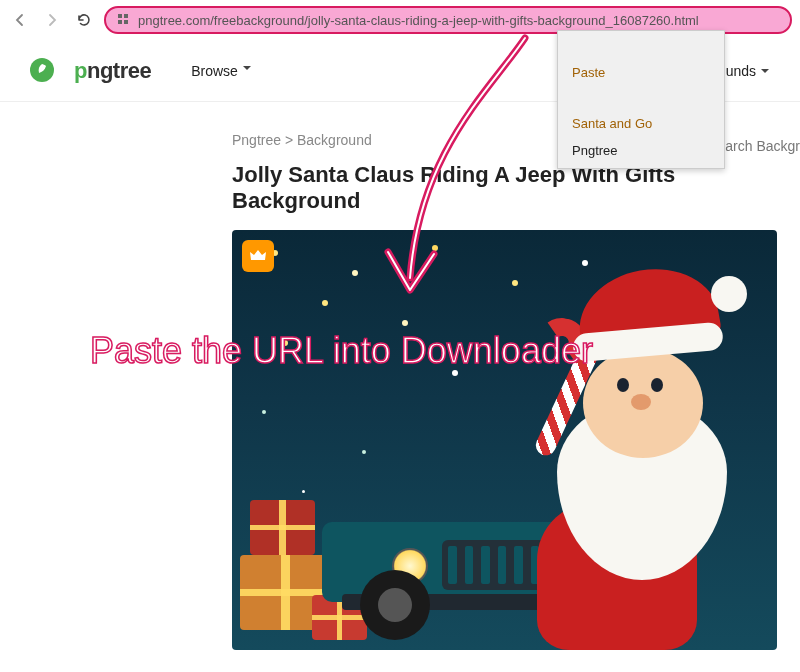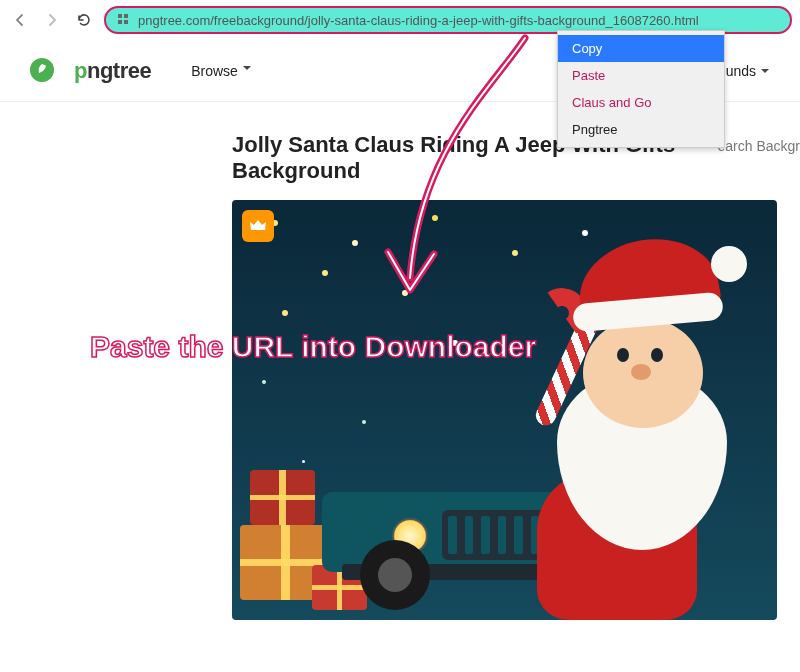--- a/index.html
+++ b/index.html
@@ -1,46 +1,46 @@
 <!DOCTYPE html>
 <html><head>
 <meta charset="utf-8">
 <style>
   * { box-sizing: border-box; margin: 0; padding: 0; }
   body { font-family: Arial, sans-serif; background: #fff; width: 800px; height: 672px; overflow: hidden; position: relative; }
   
   .browser-bar { height: 40px; display: flex; align-items: center; padding: 0 8px; gap: 8px; }
   .nav-btn { width: 24px; height: 24px; display: flex; align-items: center; justify-content: center; color: #666; border-radius: 12px; cursor: pointer; }
   .nav-btn.active { color: #222; }
-  .url-bar { flex: 1; height: 28px; border: 2.5px solid #d81b60; border-radius: 14px; display: flex; align-items: center; padding: 0 10px; font-size: 13px; color: #555; background: #5eead4; position: relative; }
+  .url-bar { flex: 1; height: 28px; border: 2.5px solid #d81b60; border-radius: 14px; display: flex; align-items: center; padding: 0 10px; font-size: 13px; color: #555; background: #f9a8d4; position: relative; }
   .url-icon { margin-right: 8px; color: #666; }
   
   .context-menu { position: absolute; top: 30px; right: 75px; width: 168px; background: #f0f0f0; border: 1px solid #ccc; box-shadow: 0 2px 6px rgba(0,0,0,0.2); z-index: 100; padding: 4px 0; }
   .context-item { padding: 6px 14px; font-size: 13px; color: #222; cursor: pointer; }
   .context-item.highlighted { background: #2a7aff; color: #fff; }
-  .context-item.disabled { color: #be185d; }
+  .context-item.disabled { color: #a16207; margin-top: 24px; }
   
   .site-header { height: 62px; display: flex; align-items: center; padding: 0 30px; border-bottom: 1px solid #eee; }
   .logo { display: flex; align-items: flex-start; gap: 20px; }
   .logo-icon { width: 24px; height: 24px; background: #4caf50; border-radius: 50%; display:flex; align-items:center; justify-content:center; color:#fff; font-weight:bold; }
   .logo-text { font-size: 22px; font-weight: 700; color: #333; letter-spacing: -0.5px; }
   .logo-text .green { color: #4caf50; }
   .nav-link { margin-left: 40px; font-size: 14px; color: #222; display:flex; align-items:flex-start; gap:4px; }
   .nav-right { margin-left:auto; font-size: 14px; color:#222; display:flex; align-items:center; gap:4px; }
   
   .search-fragment { position:absolute; right: 0; top: 138px; color:#777; font-size:14px; }
   
   .content { padding: 30px 0 0 232px; }
   .breadcrumb { color: #888; font-size: 14px; margin-bottom: 14px; }
   .page-title { font-size: 22px; font-weight: 700; color: #222; margin-bottom: 16px; }
   
   .image-box { width: 545px; height: 420px; background: linear-gradient(180deg, #0a2838 0%, #0f3548 40%, #144a5c 100%); border-radius: 4px; position: relative; overflow: hidden; }
   .premium-badge { position:absolute; top:10px; left:10px; width:32px; height:32px; background:#ff9800; border-radius:6px; display:flex; align-items:center; justify-content:center; color:#fff; z-index:5; }
   
-  .annotation { position: absolute; top: 330px; left: 90px; font-size: 30px; font-weight: 700; color: #fff; -webkit-text-stroke: 1.5px #d81b60; text-shadow: 0 0 1px #d81b60; z-index: 20; pointer-events:none; }
+  .annotation { position: absolute; top: 330px; left: 90px; font-size: 36px; font-weight: 400; color: #fff; -webkit-text-stroke: 1.5px #d81b60; text-shadow: 0 0 1px #d81b60; z-index: 20; pointer-events:none; }
   
   .arrow-svg { position:absolute; top: 30px; left: 290px; z-index: 15; pointer-events:none; }
   
   
   .lights { position:absolute; inset:0; }
   .light { position:absolute; width:6px; height:6px; border-radius:50%; }
   .santa { position:absolute; right:20px; top:40px; width:320px; height:380px; }
   .santa-hat { position:absolute; top:0; right:40px; width:140px; height:80px; background:#c92020; border-radius:60% 60% 20% 50% / 80% 80% 20% 40%; transform:rotate(-10deg); }
   .hat-trim { position:absolute; top:58px; right:34px; width:150px; height:28px; background:#f8f7f2; border-radius:14px; transform:rotate(-5deg); }
   .hat-pom { position:absolute; top:6px; right:10px; width:36px; height:36px; background:#f8f7f2; border-radius:50%; }
@@ -97,23 +97,22 @@
           <rect x="8" y="2" width="4" height="4" fill="#666"></rect>
           <rect x="2" y="8" width="4" height="4" fill="#666"></rect>
           <rect x="8" y="8" width="4" height="4" fill="#666"></rect>
         </svg>
     </span>
     <span>pngtree.com/freebackground/jolly-santa-claus-riding-a-jeep-with-gifts-background_16087260.html</span>
   </div>
 </div>
 
 <div class="context-menu">
-  <div class="context-item highlighted">Copy</div>
   <div class="context-item disabled">Paste</div>
-  <div class="context-item disabled">Claus and Go</div>
+  <div class="context-item disabled">Santa and Go</div>
   <div class="context-item">Pngtree</div>
 </div>
 
 <div class="site-header">
   <div class="logo">
     <span class="logo-icon">
       <svg width="14" height="14" viewBox="0 0 14 14">
           <path d="M7 1C4 3 3 6 4 10c3-1 6-3 7-7C10 2 8 1 7 1z" fill="#fff"></path>
         </svg>
     </span>
@@ -129,20 +128,21 @@
     <span>rounds</span>
     <svg width="10" height="10" viewBox="0 0 10 10">
         <path d="M1 3l4 4 4-4" fill="#444"></path>
       </svg>
   </div>
 </div>
 
 <div class="search-fragment">earch Backgr</div>
 
 <div class="content">
+  <div class="breadcrumb">Pngtree  &gt;  Background</div>
   <h1 class="page-title">Jolly Santa Claus Riding A Jeep With Gifts Background</h1>
 
   <div class="image-box">
     <div class="premium-badge">
       <svg width="18" height="18" viewBox="0 0 18 18">
           <path d="M2 13h14l1-8-4 3-4-5-4 5-4-3 1 8z" fill="#fff"></path>
         </svg>
     </div>
     <div class="lights">
       <span class="light" style="top:20px;left:40px;background:#ffe680"></span>

